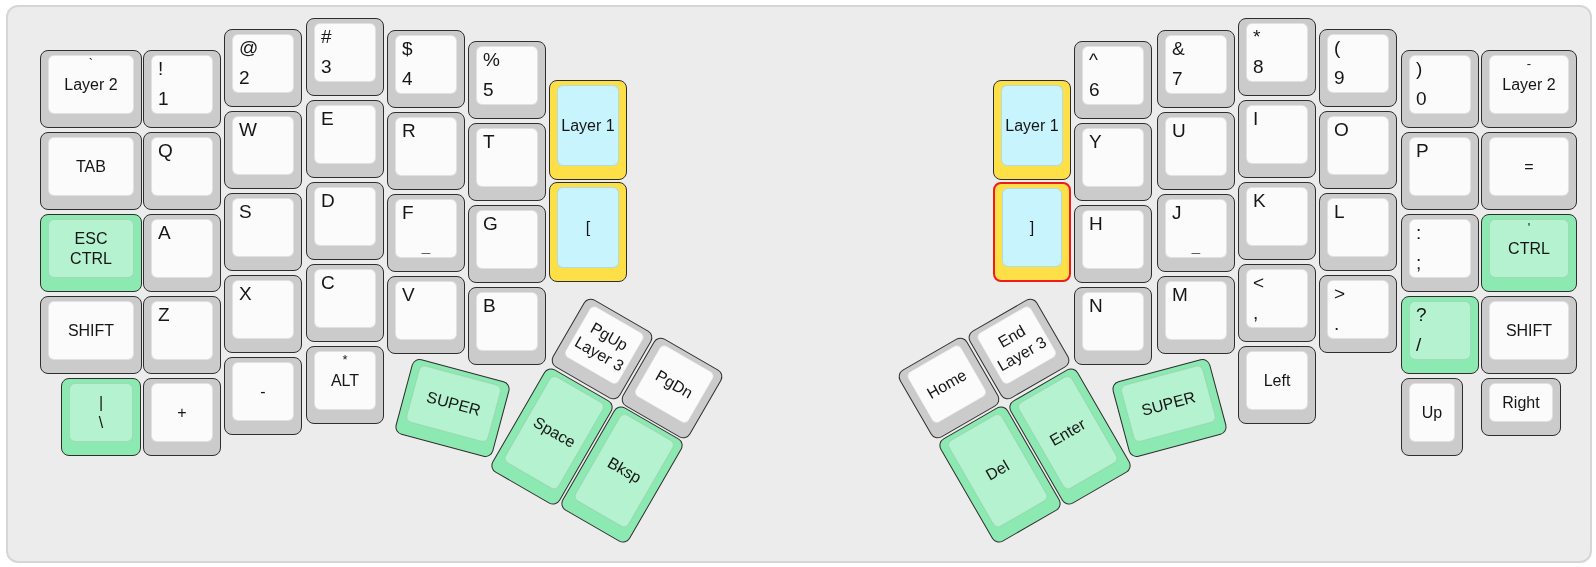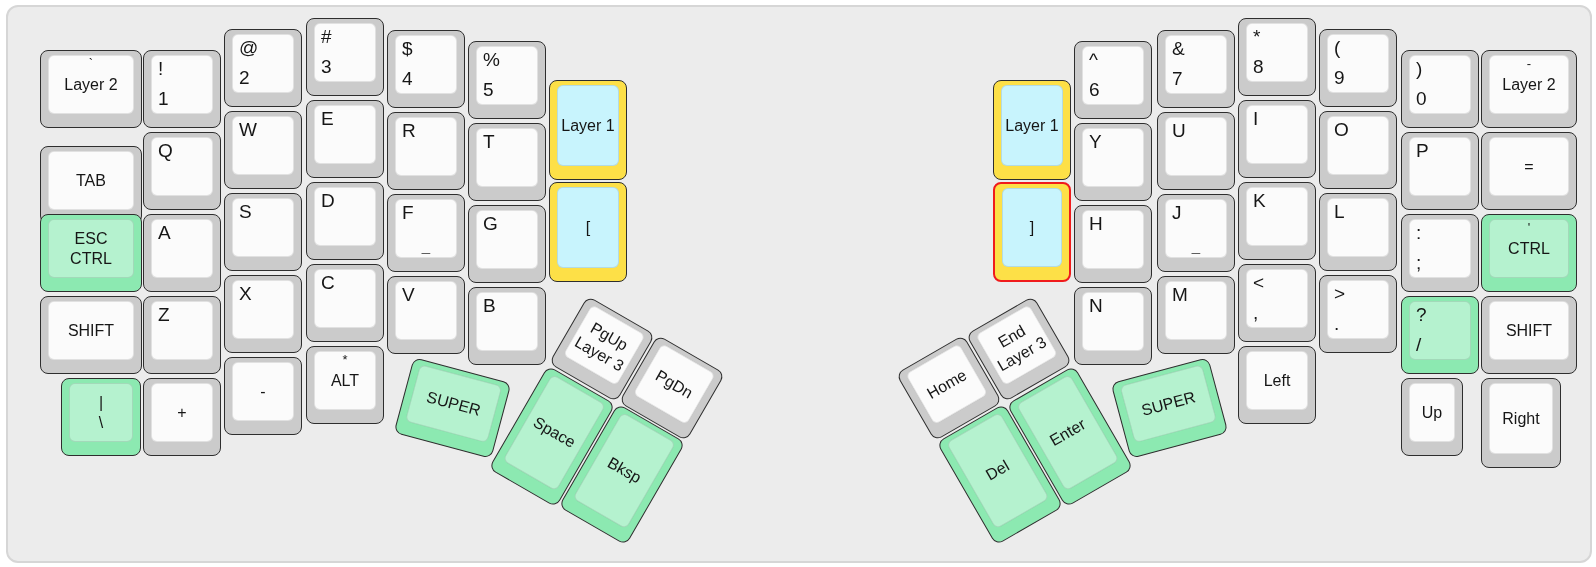--- a/index.html
+++ b/index.html
@@ -34,21 +34,21 @@
 
 <div class="board">
     <div class="key gray" style="left: 32px; top: 43px; width: 102px; height: 78px;">
       <div class="keytop">
         <div class="legend-ct">`</div>
         <div class="legend-center">
           <div class="legend-line">Layer 2</div>
         </div>
       </div>
     </div>
-    <div class="key gray" style="left: 32px; top: 125px; width: 102px; height: 78px; margin-top: 14px;">
+    <div class="key gray" style="left: 32px; top: 125px; width: 102px; height: 78px;">
       <div class="keytop">
         <div class="legend-center">
           <div class="legend-line">TAB</div>
         </div>
       </div>
     </div>
     <div class="key green" style="left: 32px; top: 207px; width: 102px; height: 78px;">
       <div class="keytop">
         <div class="legend-center">
           <div class="legend-line">ESC</div>
@@ -410,21 +410,21 @@
         </div>
       </div>
     </div>
     <div class="key gray" style="left: 1473px; top: 289px; width: 96px; height: 78px;">
       <div class="keytop">
         <div class="legend-center">
           <div class="legend-line">SHIFT</div>
         </div>
       </div>
     </div>
-    <div class="key gray" style="left: 1473px; top: 371px; width: 80px; height: 90px;">
+    <div class="key gray" style="left: 1473px; top: 371px; width: 80px; height: 58px;">
       <div class="keytop">
         <div class="legend-center">
           <div class="legend-line">Right</div>
         </div>
       </div>
     </div>
     <div class="key gray" style="left: 902px; top: 342px; width: 78px; height: 78px; transform: rotate(-30deg);">
       <div class="keytop">
         <div class="legend-center">
           <div class="legend-line">Home</div>

